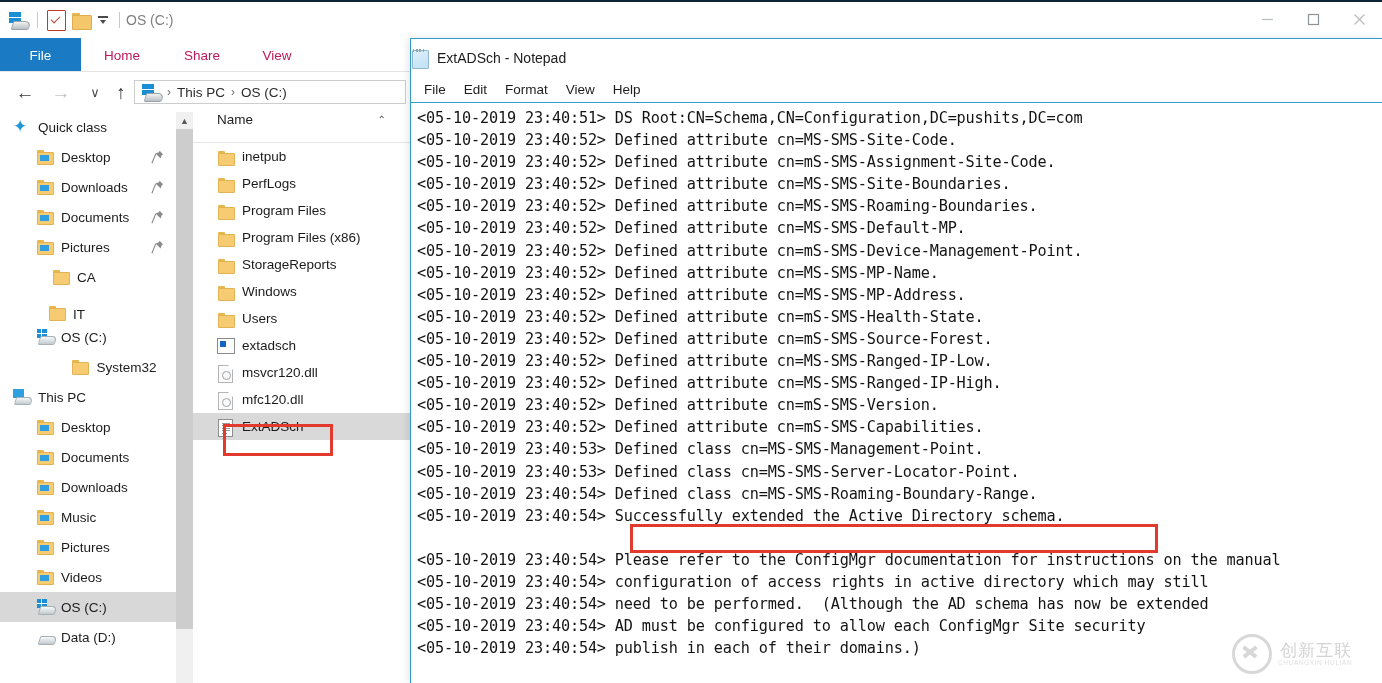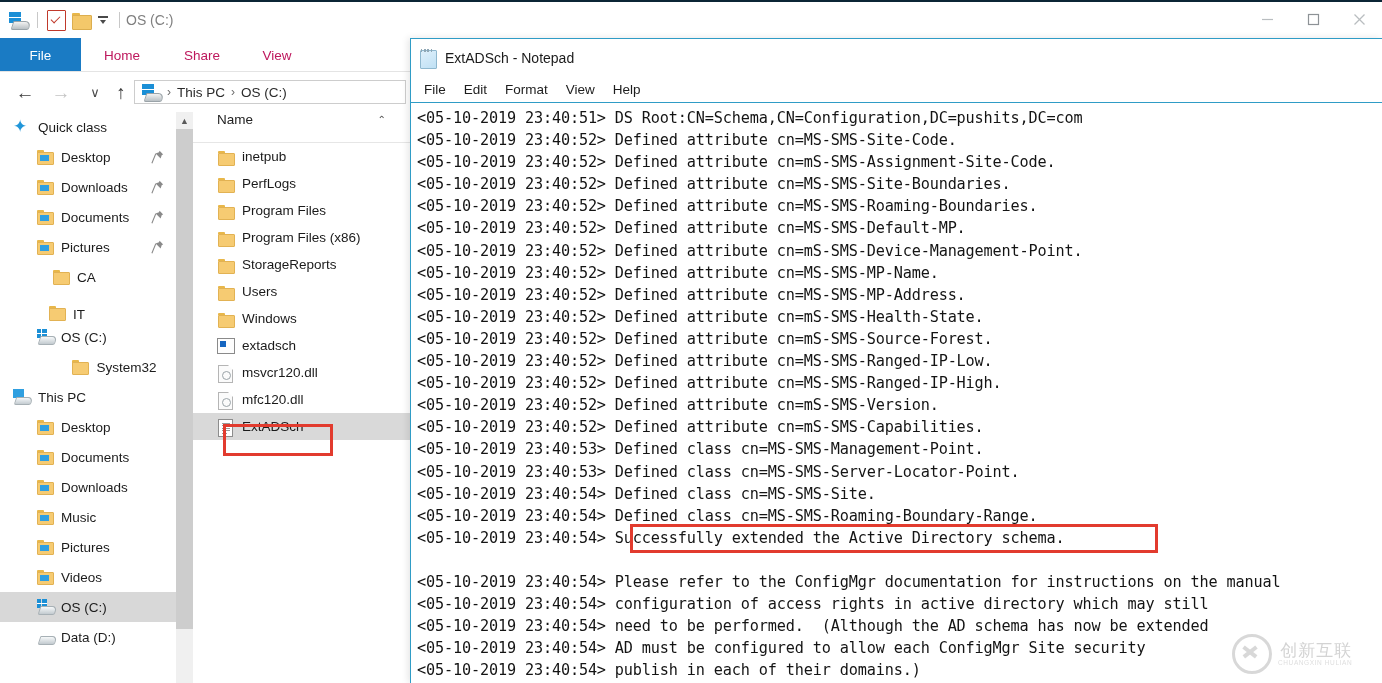--- a/index.html
+++ b/index.html
@@ -380,21 +380,21 @@
     border-bottom: none;
     box-sizing: border-box;
     box-shadow: -2px 0 7px rgba(0,0,0,0.10);
   }
   .np-titlebar {
     position: relative;
     height: 38px;
     background: #ffffff;
     display: flex;
     align-items: center;
-    padding-left: 8px;
+    padding-left: 0;
     gap: 8px;
   }
   .np-icon {
     position: relative;
     width: 18px; height: 19px;
   }
   .np-icon .pg {
     position:absolute; left:1px; top:1px; width:15px; height:17px;
     background:linear-gradient(150deg,#dff0fb,#bfe0f4);
     border:1px solid #8fb8cf;
@@ -751,28 +751,28 @@
               <span class="tab"></span>
               <span class="bd"></span>
             </span>
             <span>StorageReports</span>
           </div>
           <div class="file-row">
             <span class="file-ico ico-folder plain">
               <span class="tab"></span>
               <span class="bd"></span>
             </span>
-            <span>Users</span>
+            <span>Windows</span>
           </div>
           <div class="file-row">
             <span class="file-ico ico-folder plain">
               <span class="tab"></span>
               <span class="bd"></span>
             </span>
-            <span>Windows</span>
+            <span>Users</span>
           </div>
           <div class="file-row">
             <span class="file-ico">
               <span class="ico-app"></span>
             </span>
             <span>extadsch</span>
           </div>
           <div class="file-row">
             <span class="file-ico">
               <span class="ico-dll"></span>
@@ -830,21 +830,20 @@
         <div class="np-line">&lt;05-10-2019 23:40:52&gt; Defined attribute cn=MS-SMS-MP-Name.</div>
         <div class="np-line">&lt;05-10-2019 23:40:52&gt; Defined attribute cn=MS-SMS-MP-Address.</div>
         <div class="np-line">&lt;05-10-2019 23:40:52&gt; Defined attribute cn=mS-SMS-Health-State.</div>
         <div class="np-line">&lt;05-10-2019 23:40:52&gt; Defined attribute cn=mS-SMS-Source-Forest.</div>
         <div class="np-line">&lt;05-10-2019 23:40:52&gt; Defined attribute cn=MS-SMS-Ranged-IP-Low.</div>
         <div class="np-line">&lt;05-10-2019 23:40:52&gt; Defined attribute cn=MS-SMS-Ranged-IP-High.</div>
         <div class="np-line">&lt;05-10-2019 23:40:52&gt; Defined attribute cn=mS-SMS-Version.</div>
         <div class="np-line">&lt;05-10-2019 23:40:52&gt; Defined attribute cn=mS-SMS-Capabilities.</div>
         <div class="np-line">&lt;05-10-2019 23:40:53&gt; Defined class cn=MS-SMS-Management-Point.</div>
         <div class="np-line">&lt;05-10-2019 23:40:53&gt; Defined class cn=MS-SMS-Server-Locator-Point.</div>
-        <div class="np-line">&lt;05-10-2019 23:40:54&gt; Defined class cn=MS-SMS-Site.</div>
         <div class="np-line">&lt;05-10-2019 23:40:54&gt; Defined class cn=MS-SMS-Roaming-Boundary-Range.</div>
         <div class="np-line">&lt;05-10-2019 23:40:54&gt; Successfully extended the Active Directory schema.</div>
         <div class="np-line">&nbsp;</div>
         <div class="np-line">&lt;05-10-2019 23:40:54&gt; Please refer to the ConfigMgr documentation for instructions on the manual</div>
         <div class="np-line">&lt;05-10-2019 23:40:54&gt; configuration of access rights in active directory which may still</div>
         <div class="np-line">&lt;05-10-2019 23:40:54&gt; need to be performed.  (Although the AD schema has now be extended</div>
         <div class="np-line">&lt;05-10-2019 23:40:54&gt; AD must be configured to allow each ConfigMgr Site security</div>
         <div class="np-line">&lt;05-10-2019 23:40:54&gt; publish in each of their domains.)</div>
       </div>
   </div>

